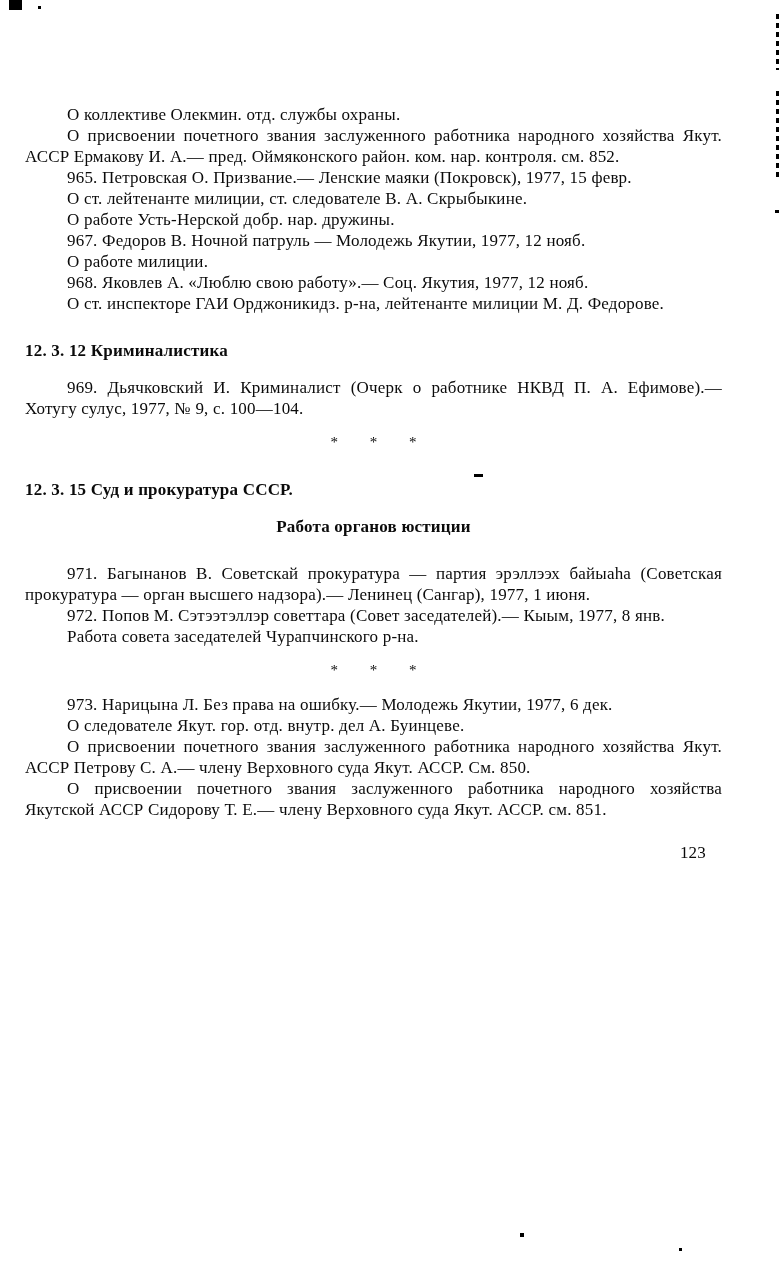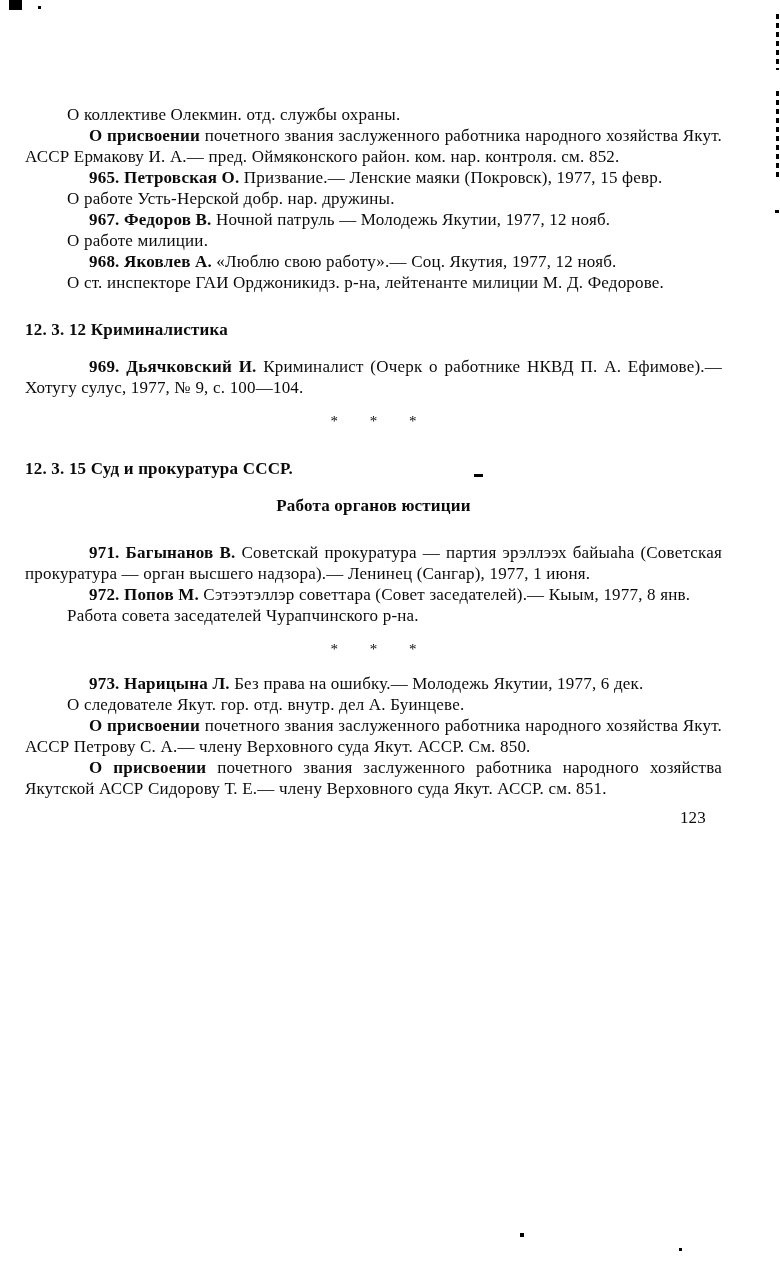--- a/index.html
+++ b/index.html
@@ -23,22 +23,21 @@
     font-size: 17px;
     line-height: 21px;
     letter-spacing: 0.2px;
   }
   .para {
     margin: 0;
     text-align: justify;
     text-indent: 42px;
   }
   .lead {
-    font-weight: bold;
-    margin-left: 22px;
+    font-weight: normal;
   }
   .heading {
     margin: 26px 0 16px 0;
     text-align: left;
     font-weight: bold;
     text-indent: 0;
   }
   .subheading {
     margin: 13px 0 26px 0;
     text-align: center;
@@ -46,21 +45,21 @@
     text-indent: 0;
   }
   .separator {
     margin: 13px 0;
     text-align: center;
     letter-spacing: 14px;
     text-indent: 14px; 
     font-size: 15px;
   }
   .page-number {
-    margin-top: 8px;
+    margin-top: 22px;
     text-align: right;
     padding-right: 16px;
   }
   
   .artifact {
     position: absolute;
     background: #000000;
   }
   .edge-dash {
     position: absolute;
@@ -83,20 +82,21 @@
 <div class="artifact" style="left:679px; top:1248px; width:3px; height:3px;"></div>
 
 <div class="page-content">
 
   <p class="para"><span>О коллективе Олекмин. отд. службы охраны.</span></p>
 
   <p class="para"><span class="lead">О присвоении</span><span> почетного звания заслуженного работника народного хозяйства Якут. АССР Ермакову И. А.— пред. Оймяконского район. ком. нар. контроля. см. 852.</span></p>
 
   <p class="para"><span class="lead">965. Петровская О.</span><span> Призвание.— Ленские маяки (Покровск), 1977, 15 февр.</span></p>
 
+  <p class="para"><span>О ст. лейтенанте милиции, ст. следователе В. А. Скрыбыкине.</span></p>
 
 
   <p class="para"><span>О работе Усть-Нерской добр. нар. дружины.</span></p>
 
   <p class="para"><span class="lead">967. Федоров В.</span><span> Ночной патруль — Молодежь Якутии, 1977, 12 нояб.</span></p>
 
   <p class="para"><span>О работе милиции.</span></p>
 
   <p class="para"><span class="lead">968. Яковлев А.</span><span> «Люблю свою работу».— Соц. Якутия, 1977, 12 нояб.</span></p>
 

